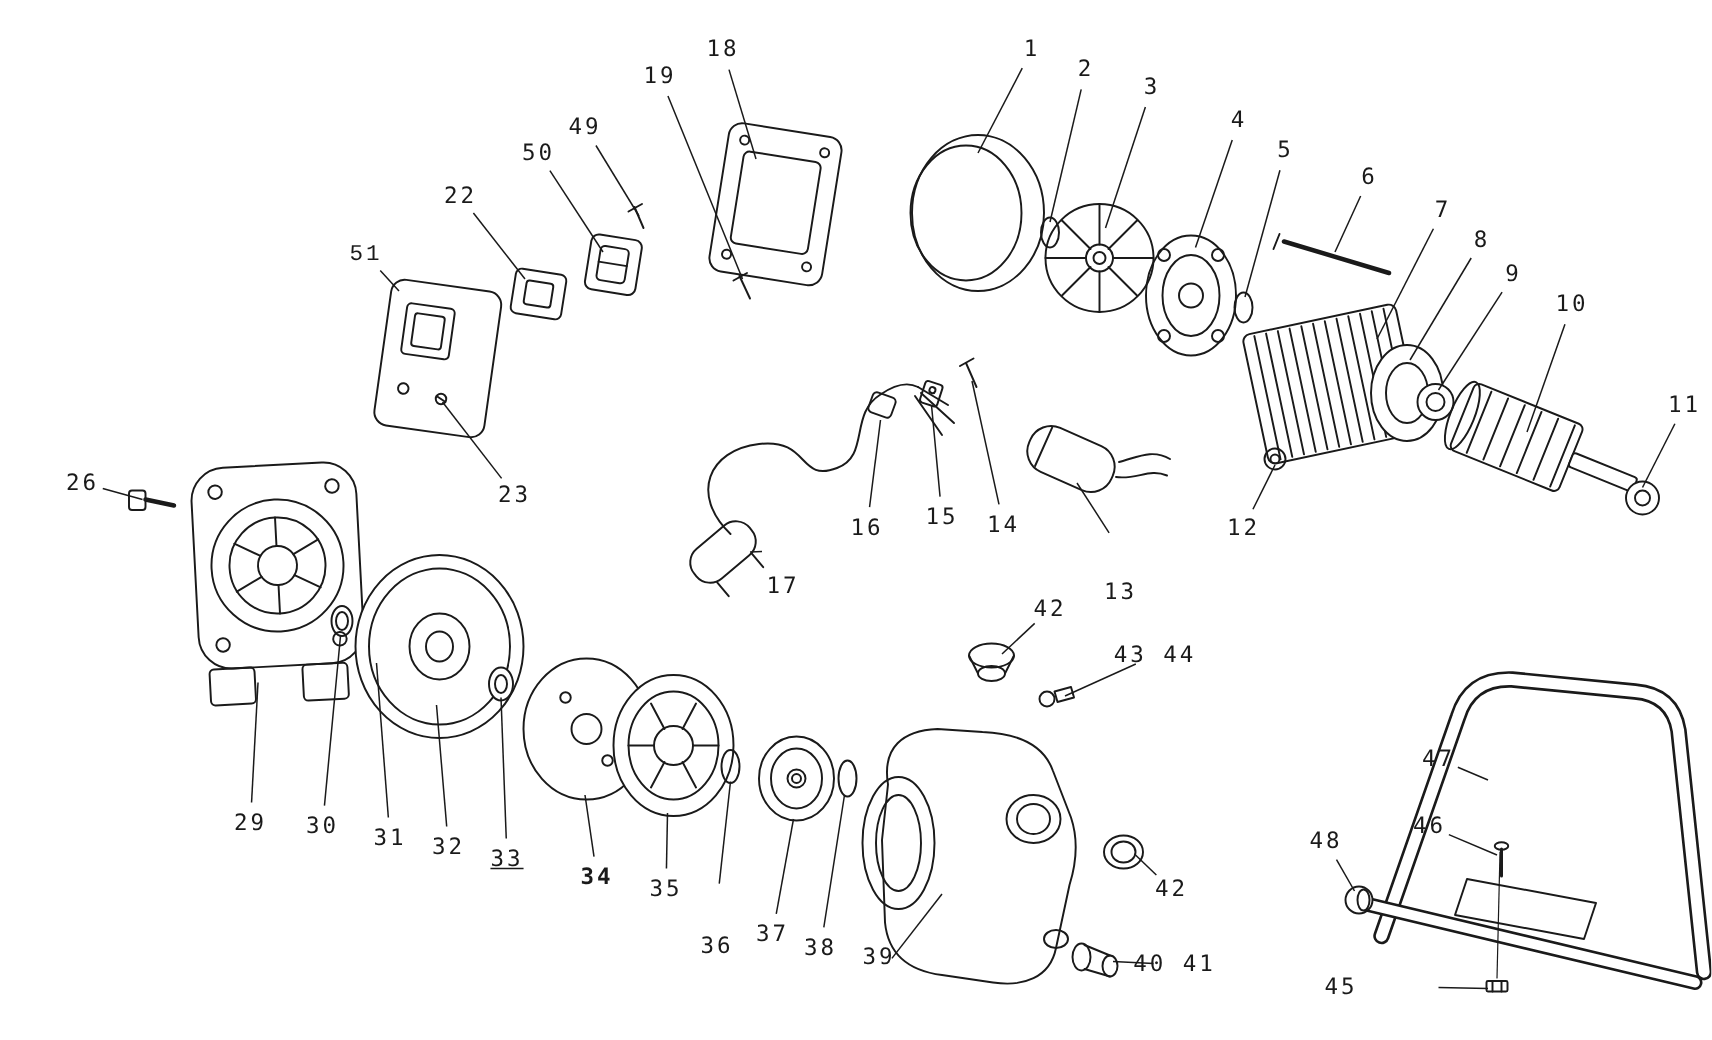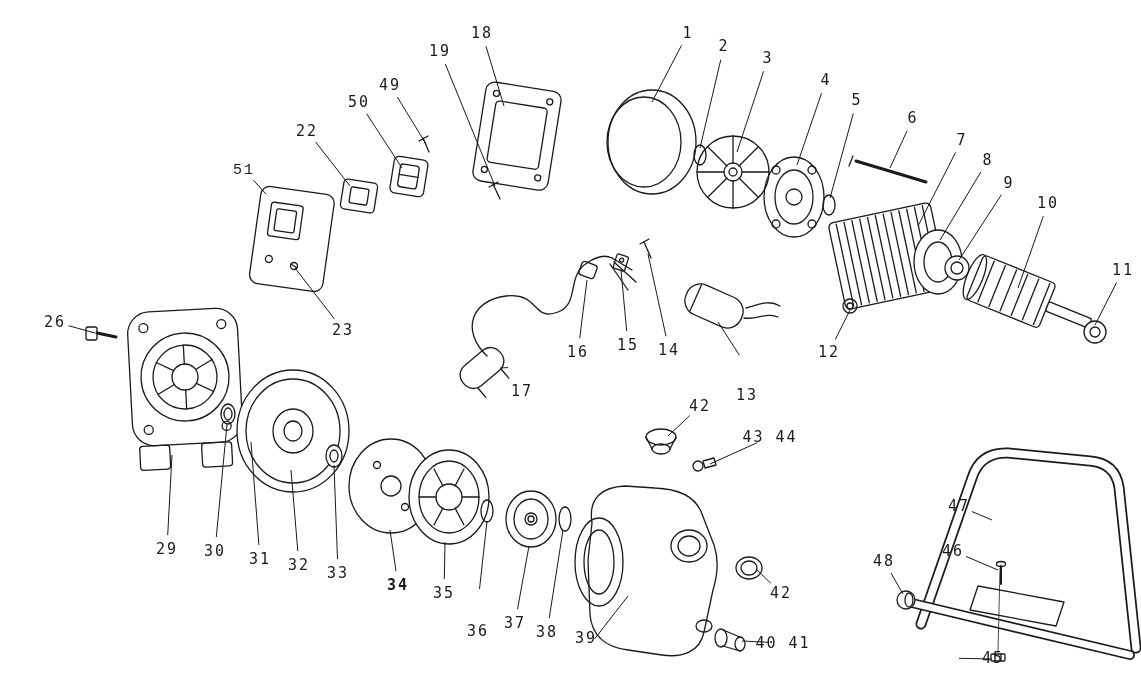--- a/index.html
+++ b/index.html
@@ -397,32 +397,32 @@
       <span class="part-label" style="left: 522px; top: 367px; margin-top: 24px;">17</span>
       <span class="part-label" style="left: 482px; top: 33px;">18</span>
       <span class="part-label" style="left: 440px; top: 51px;">19</span>
       <span class="part-label" style="left: 307px; top: 131px;">22</span>
       <span class="part-label" style="left: 343px; top: 330px;">23</span>
       <span class="part-label" style="left: 55px; top: 322px;">26</span>
       <span class="part-label" style="left: 167px; top: 549px;">29</span>
       <span class="part-label" style="left: 215px; top: 551px;">30</span>
       <span class="part-label" style="left: 260px; top: 559px;">31</span>
       <span class="part-label" style="left: 299px; top: 565px;">32</span>
-      <span class="part-label" style="left: 338px; top: 573px;">33</span>
+      <span class="part-label" style="left: 338px; top: 573px; text-decoration: underline;">33</span>
       <span class="part-label" style="left: 398px; top: 585px; font-weight: bold;">34</span>
       <span class="part-label" style="left: 444px; top: 593px;">35</span>
       <span class="part-label" style="left: 478px; top: 603px; margin-top: 28px;">36</span>
       <span class="part-label" style="left: 515px; top: 623px;">37</span>
       <span class="part-label" style="left: 547px; top: 632px;">38</span>
       <span class="part-label" style="left: 586px; top: 638px;">39</span>
       <span class="part-label" style="left: 700px; top: 406px;">42</span>
       <span class="part-label" style="left: 770px; top: 437px;">43 44</span>
       <span class="part-label" style="left: 781px; top: 593px;">42</span>
       <span class="part-label" style="left: 783px; top: 643px;">40 41</span>
-      <span class="part-label" style="left: 993px; top: 658px;">45</span>
+      <span class="part-label" style="left: 894px; top: 658px;">45</span>
       <span class="part-label" style="left: 953px; top: 551px;">46</span>
       <span class="part-label" style="left: 959px; top: 506px;">47</span>
       <span class="part-label" style="left: 884px; top: 561px;">48</span>
       <span class="part-label" style="left: 390px; top: 85px;">49</span>
       <span class="part-label" style="left: 359px; top: 102px;">50</span>
       <span class="part-label" style="left: 244px; top: 170px; font-family: Liberation Mono, monospace;">51</span>
     </div>
 </div>
 
 </body></html>

